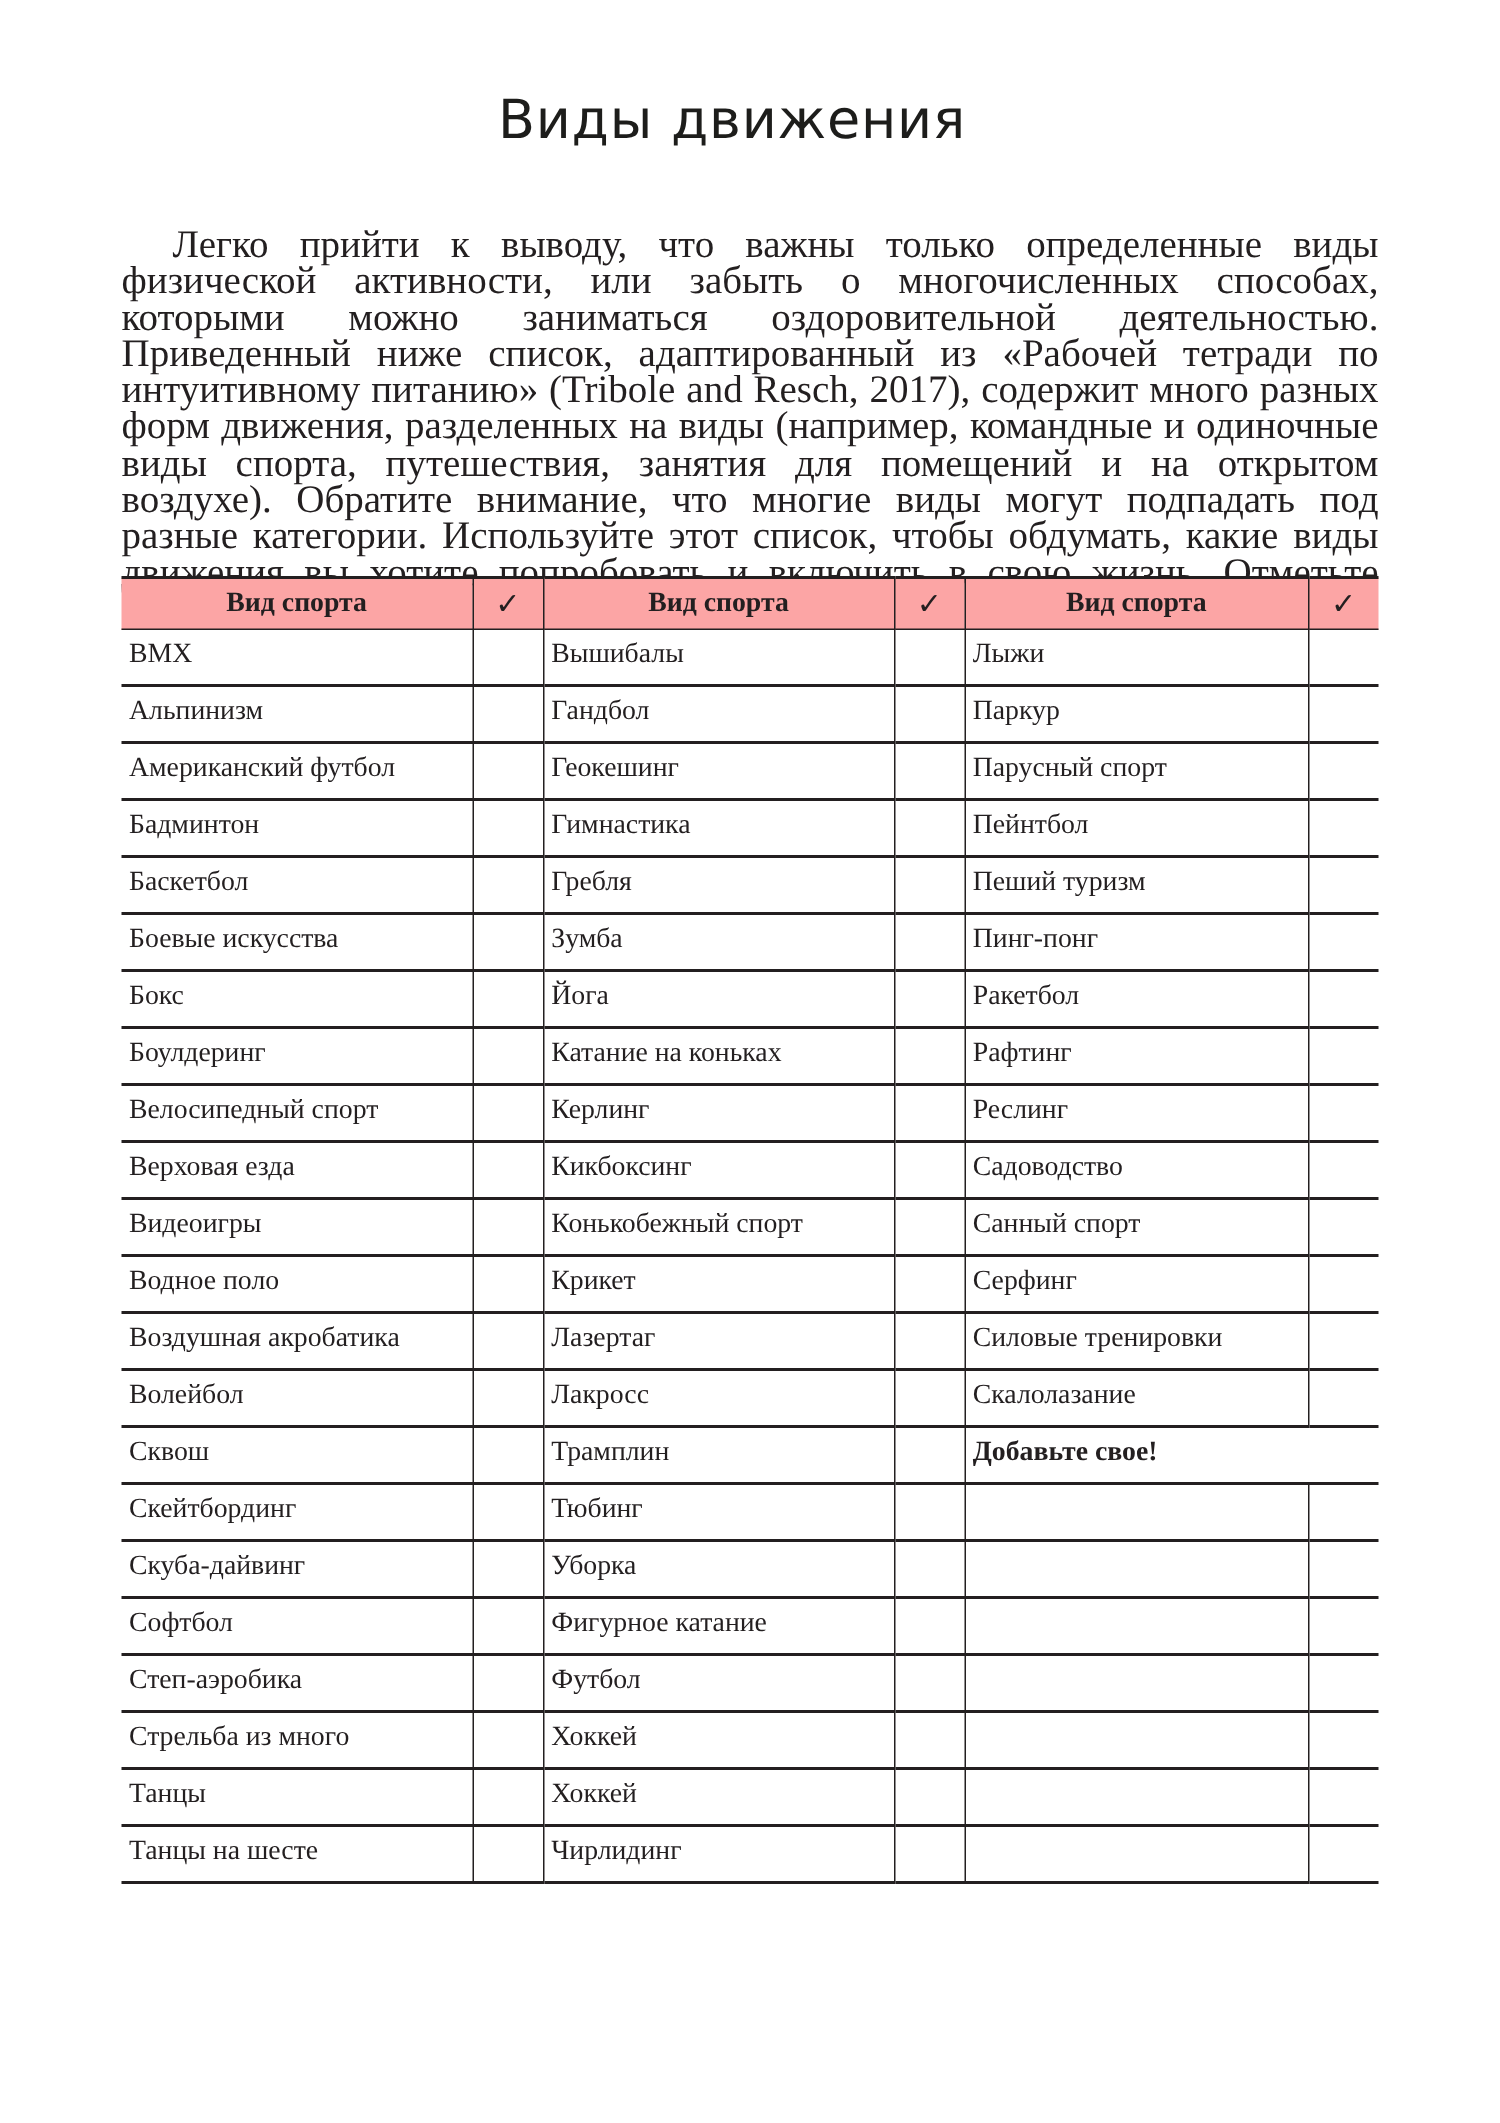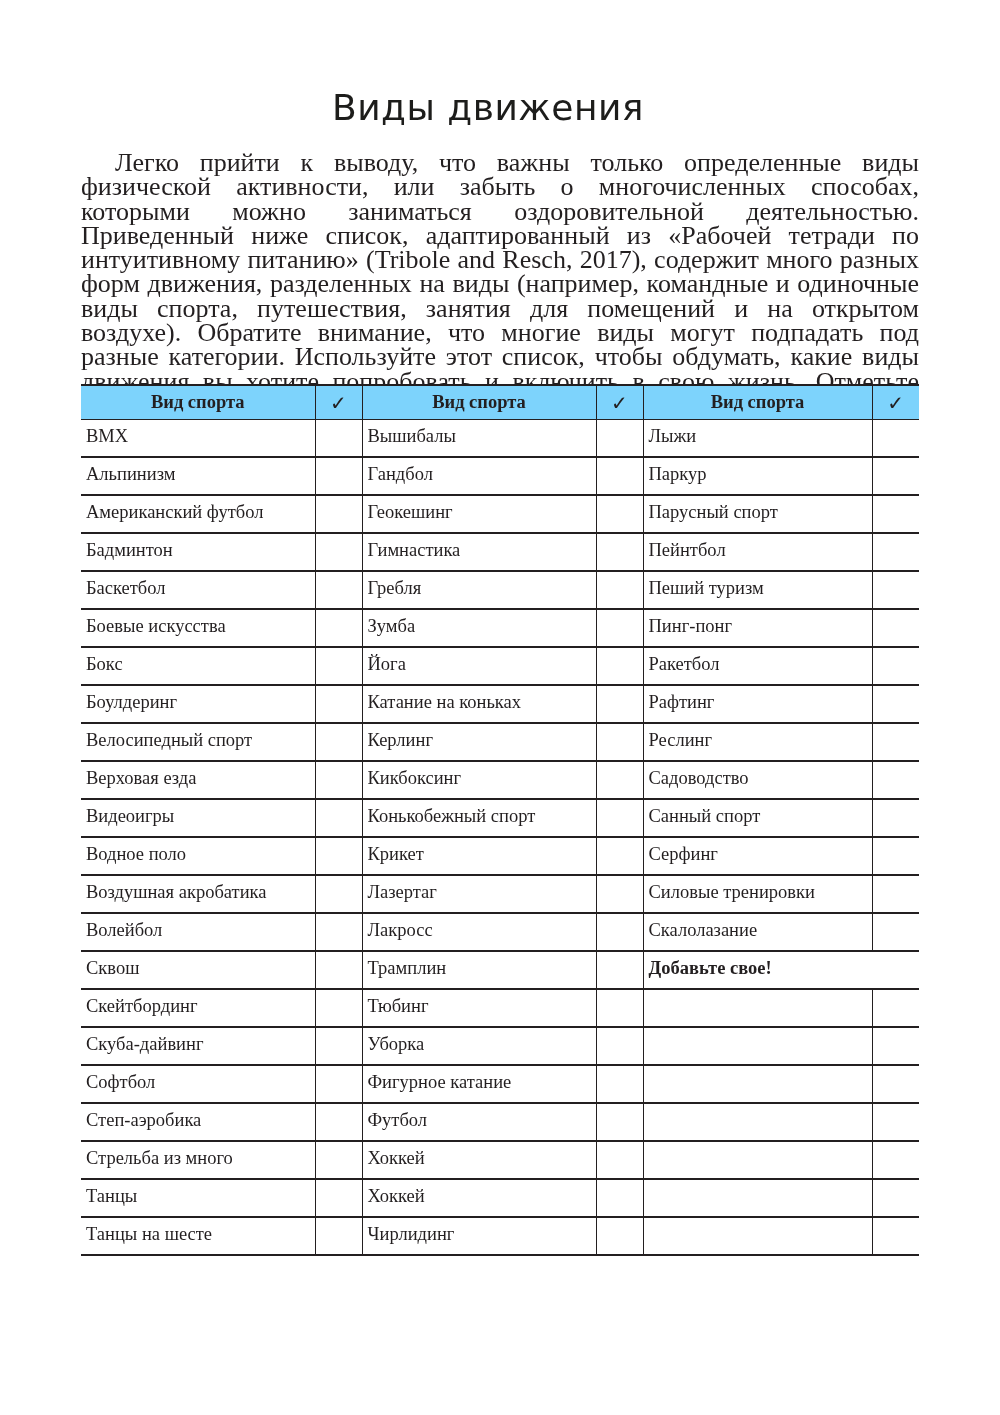--- a/index.html
+++ b/index.html
@@ -1,36 +1,36 @@
 <!DOCTYPE html>
 <html><head>
 <meta charset="utf-8">
 <style>
   html, body { margin: 0; padding: 0; background: #ffffff; }
   body { width: 1000px; height: 1415px; position: relative; overflow: hidden; color: #231f20; }
   .title {
-    position: absolute; left: 0; top: 87px; width: 976px; text-align: center;
+    position: absolute; left: 0; top: 60px; width: 976px; text-align: center;
     font-family: "DejaVu Sans", sans-serif; font-size: 36px; letter-spacing: 0.5px; color: #1d1d1b;
   }
   .intro {
     position: absolute; left: 81px; top: 151px; width: 838px;
     font-family: "Liberation Serif", serif; font-size: 26px; line-height: 24.3px;
     text-align: justify; color: #231f20;
   }
   .intro p { margin: 0; text-indent: 34px; }
   table.sports {
     position: absolute; left: 81px; top: 384px; width: 838px;
     border-collapse: collapse; table-layout: fixed;
     font-family: "Liberation Serif", serif; font-size: 18.5px; color: #231f20;
   }
   table.sports col.name { width: 234px; }
   table.sports col.chk { width: 47px; }
   table.sports col.name3 { width: 229px; }
   table.sports th {
-    background: #7dd3fc; font-weight: bold; height: 33px; padding: 0;
+    background: #fca5a5; font-weight: bold; height: 33px; padding: 0;
     border-top: 2.5px solid #231f20; border-bottom: 1.5px solid #231f20;
     border-right: 1.5px solid #231f20; text-align: center;
   }
   table.sports th:last-child { border-right: none; }
   table.sports td {
     height: 31px; padding: 0 5px; vertical-align: top; line-height: 22px; padding-top: 5px;
     border-bottom: 2px solid #231f20; border-right: 1.5px solid #231f20;
   }
   table.sports td:last-child { border-right: none; margin-top: 45px; }
   table.sports tr.tall td { height: 48px; }

